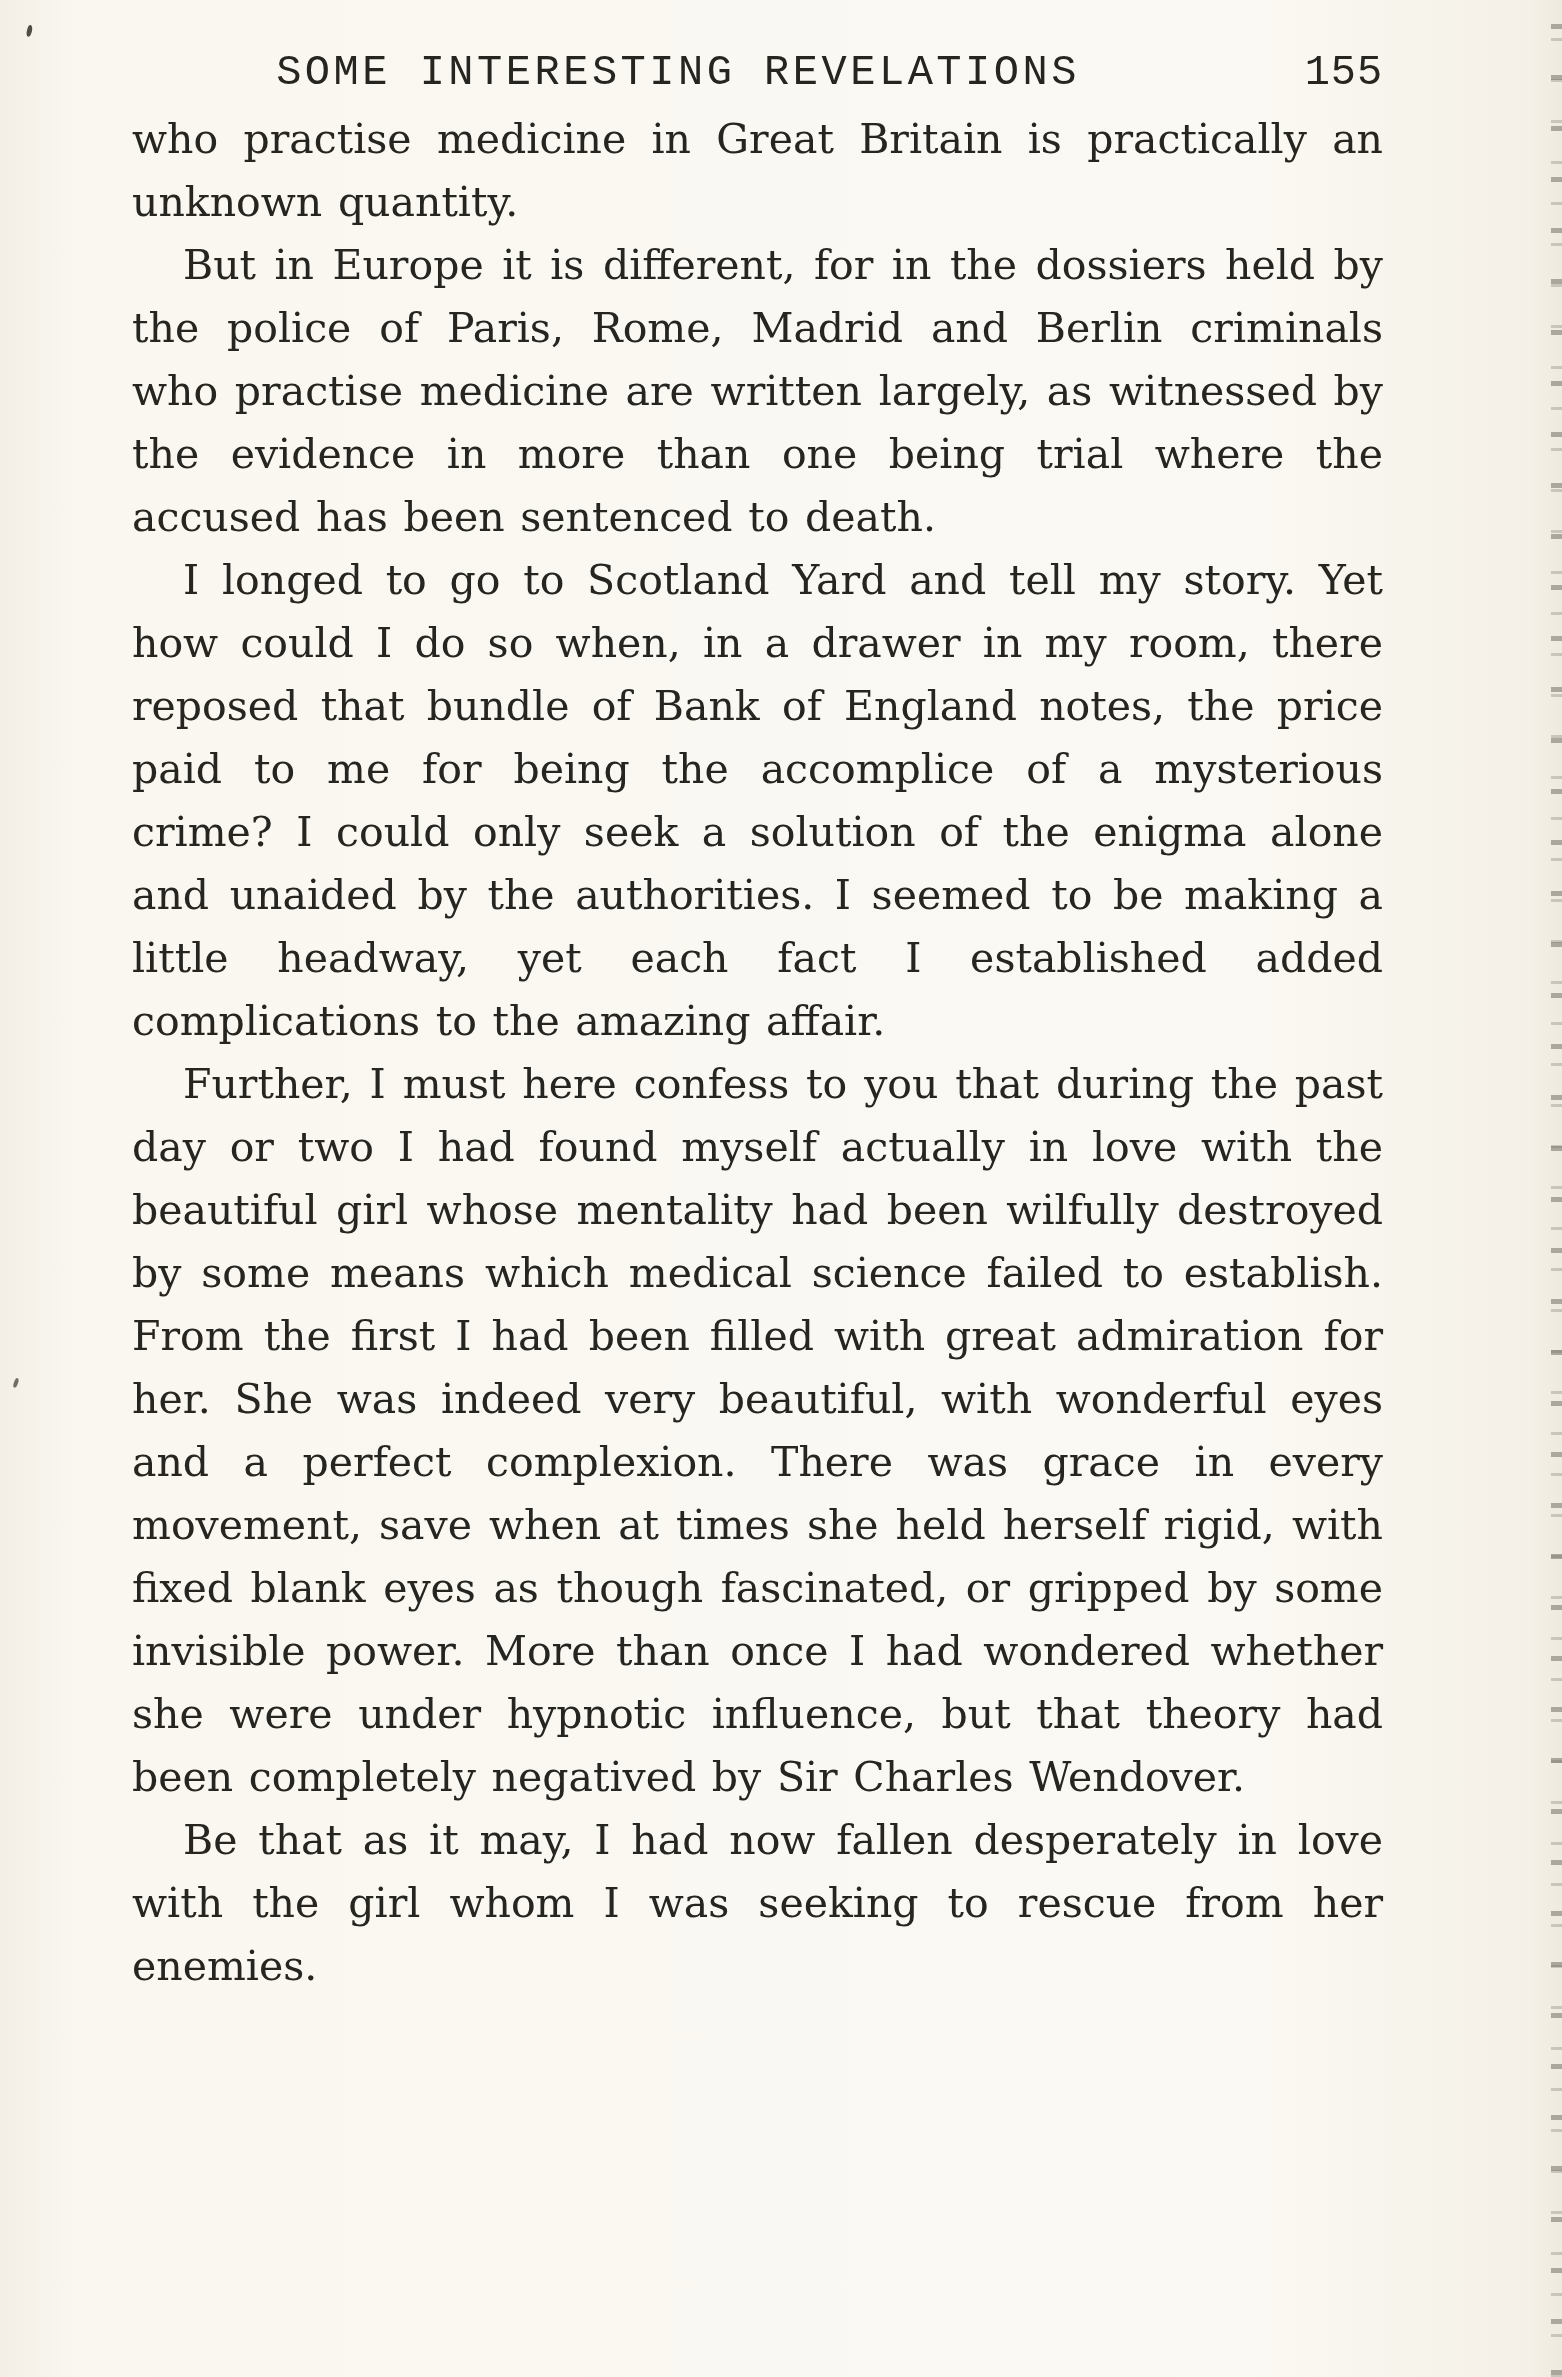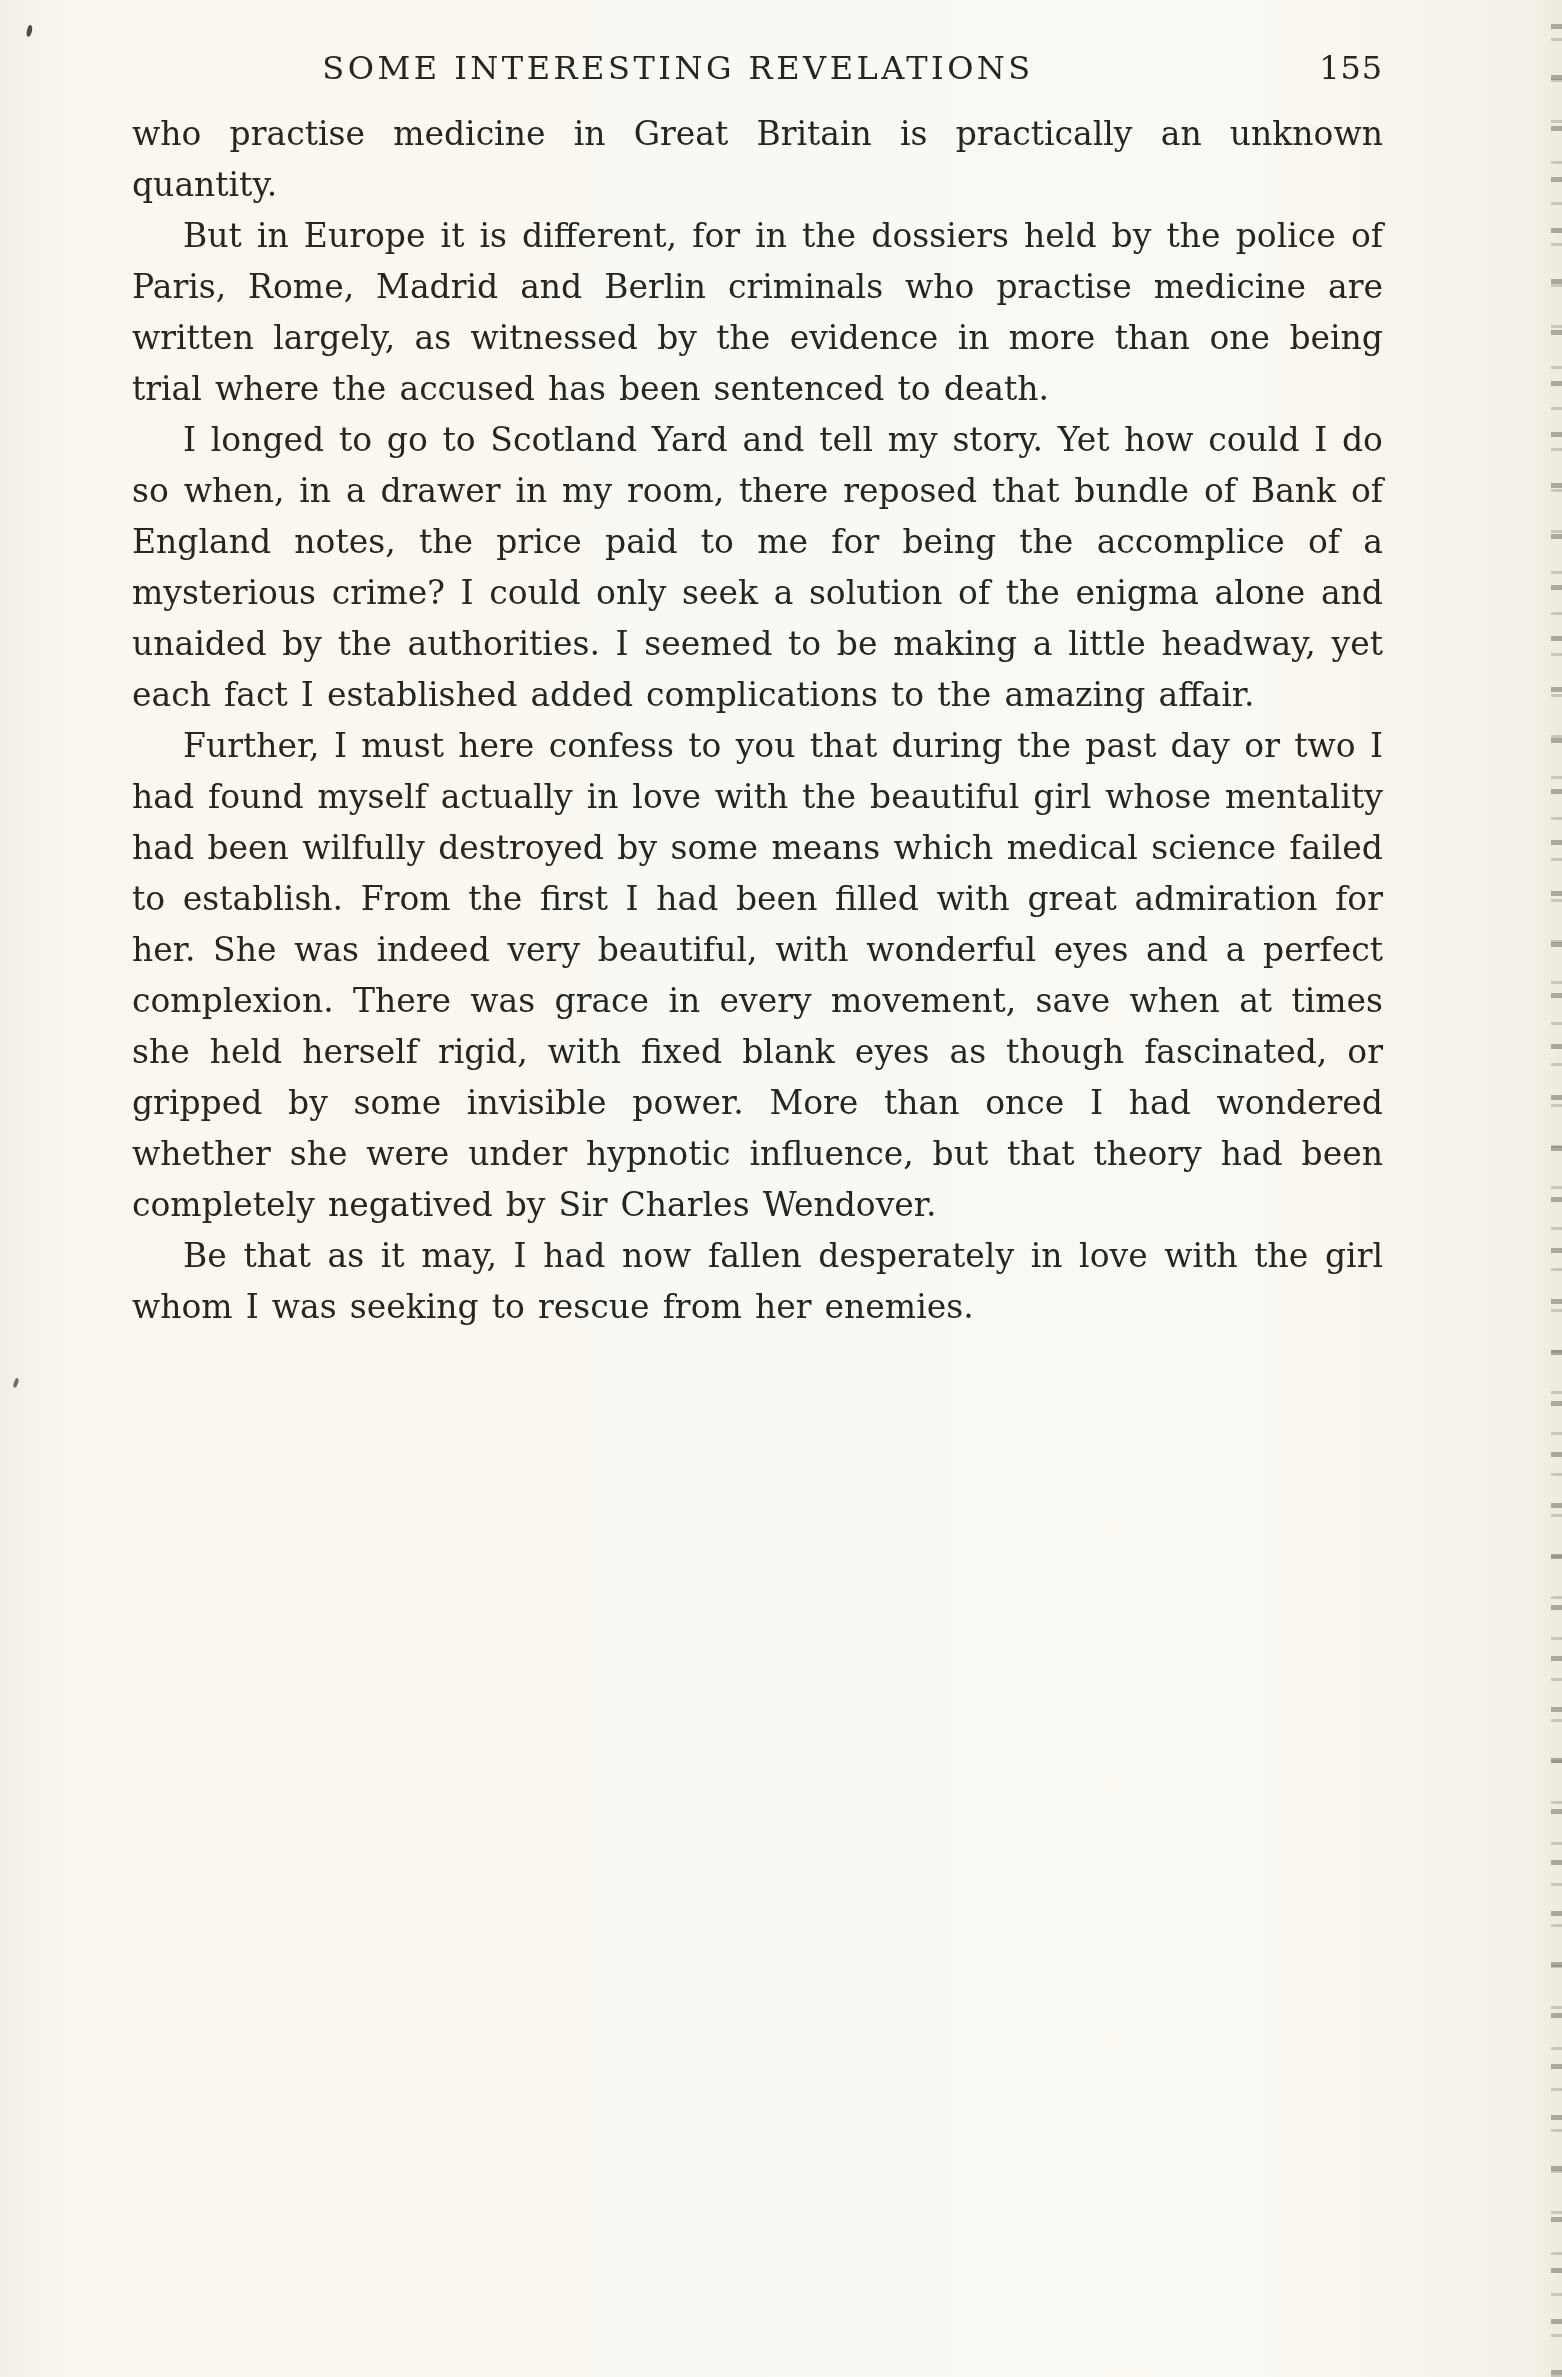--- a/index.html
+++ b/index.html
@@ -15,43 +15,44 @@
     font-family: "DejaVu Serif", "Liberation Serif", serif;
     color: #26251f;
   }
 
   .running-header {
     position: absolute;
     top: 49px;
     left: 132px;
     width: 1251px;
     height: 53px;
-    font-size: 32px;
+    font-size: 42px;
     letter-spacing: 3.5px;
+    font-family: Liberation Mono, monospace;
   }
   .running-header .title {
     position: absolute;
     left: 0;
     right: 159px;
     text-align: center;
     white-space: nowrap;
   }
   .running-header .pagenum {
     position: absolute;
     right: 0;
     letter-spacing: 0.9px;
   }
 
   .page-body {
     position: absolute;
     top: 108px;
     left: 132px;
     width: 1251px;
-    font-size: 33px;
-    line-height: 51px;
+    font-size: 41px;
+    line-height: 63px;
     text-align: justify;
     word-spacing: 2.6px;
   }
   .page-body p {
     margin: 0;
     text-indent: 51px;
   }
   .page-body p.first {
     text-indent: 0;
   }

